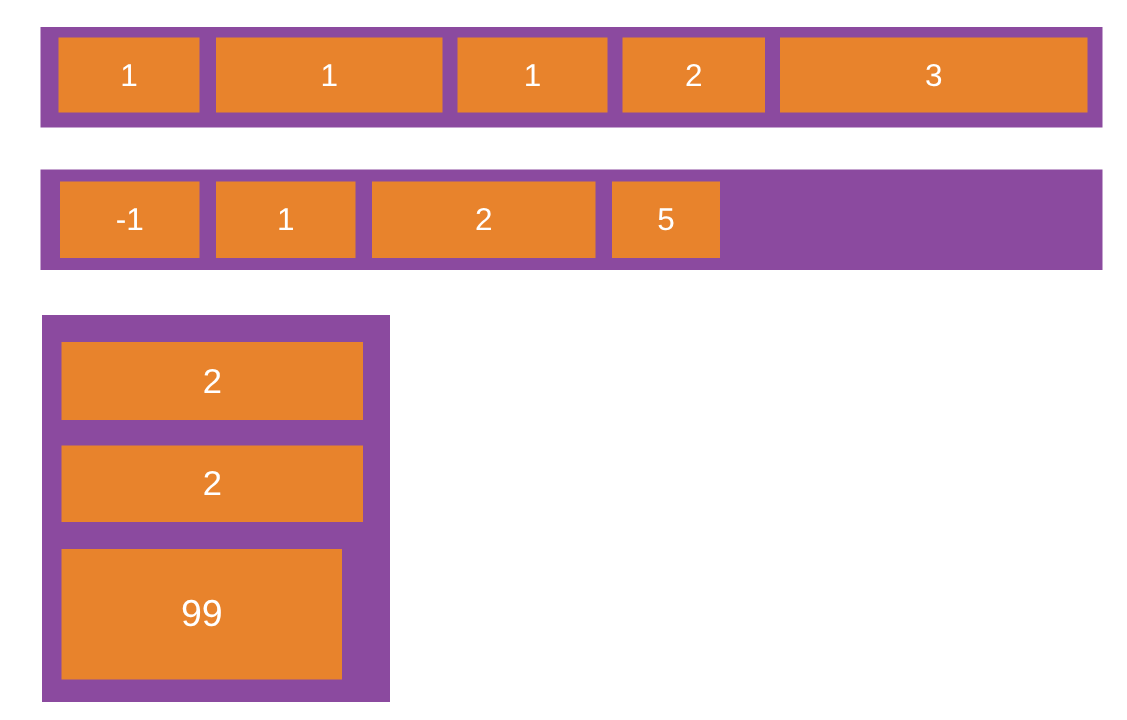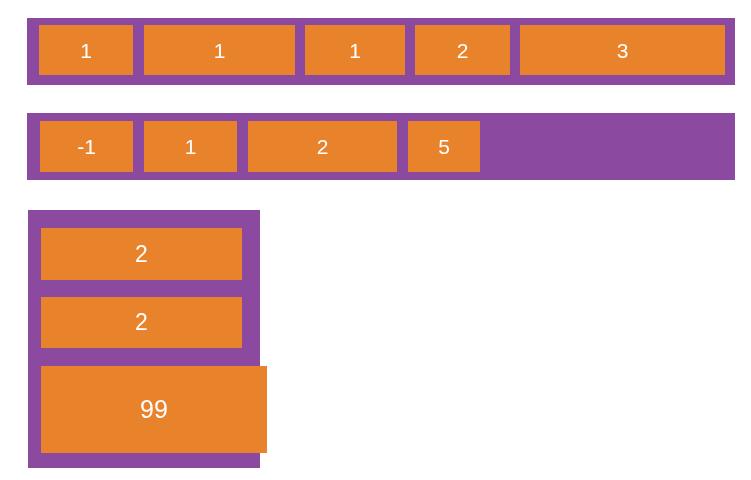--- a/index.html
+++ b/index.html
@@ -50,21 +50,21 @@
 
   
   .r2-b1 { left: 13px;  top: 8px; width: 93px;  height: 51px; }
   .r2-b2 { left: 117px; top: 8px; width: 93px;  height: 51px; }
   .r2-b3 { left: 221px; top: 8px; width: 149px; height: 51px; }
   .r2-b4 { left: 381px; top: 8px; width: 72px;  height: 51px; }
 
   
   .c-b1 { left: 13px; top: 18px;  width: 201px; height: 52px; font-size: 23px; }
   .c-b2 { left: 13px; top: 87px;  width: 201px; height: 51px; font-size: 23px; }
-  .c-b3 { left: 13px; top: 156px; width: 226px; height: 87px; font-size: 25px; }
+  .c-b3 { left: 13px; top: 156px; width: 187px; height: 87px; font-size: 25px; }
 </style>
 </head>
 <body>
 
 <div class="canvas">
 
   <div id="row1" class="flex-container">
     <div class="item r1-b1">1</div>
     <div class="item r1-b2">1</div>
     <div class="item r1-b3">1</div>

